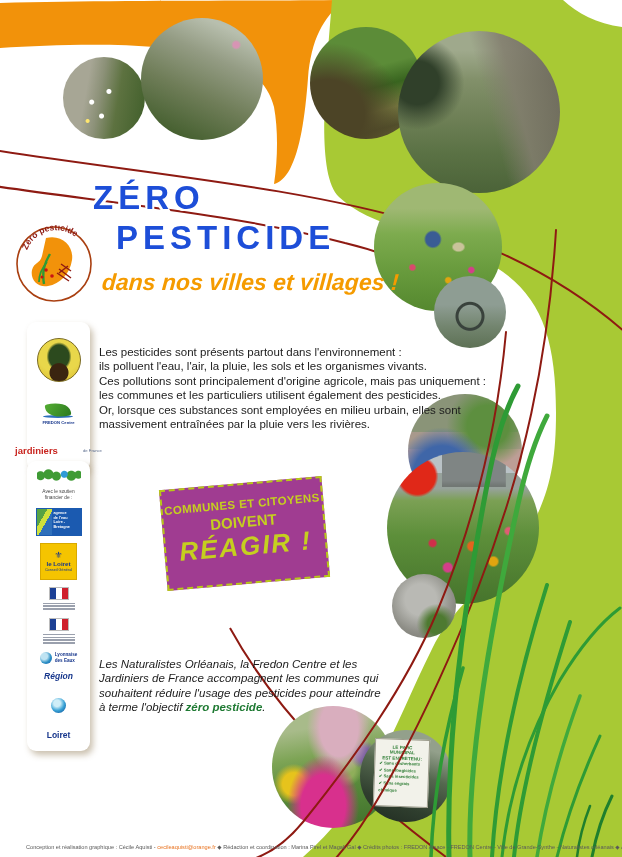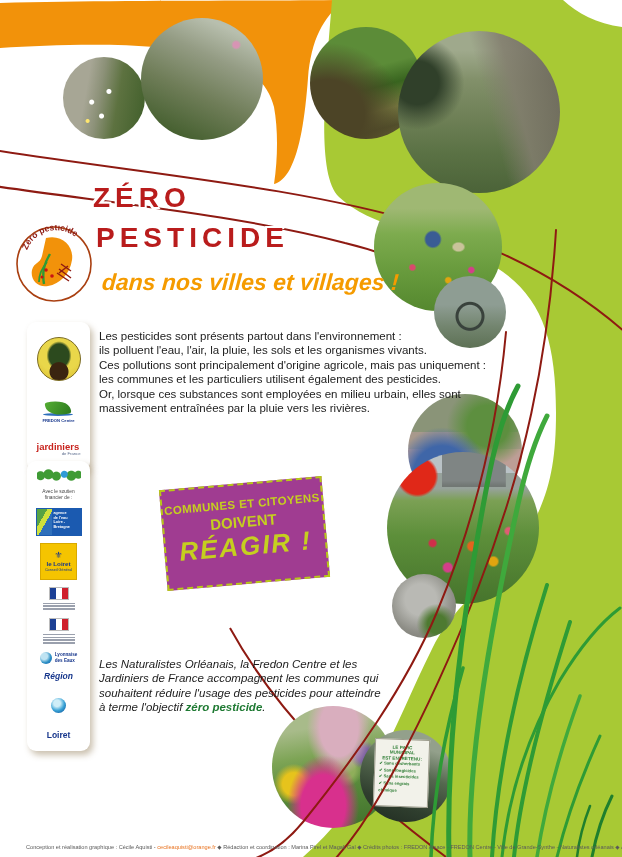--- a/index.html
+++ b/index.html
@@ -61,24 +61,24 @@
       linear-gradient(170deg,#a8bb8a 0 20%,#7da455 40%,#57893a 65%,#3e6f2b 100%);}
   .c11{left:360px;top:730px;width:92px;height:92px;background:
       linear-gradient(200deg,#93a08b 0 22%,#55684f 45%,#2f3e2e 75%,#1f2a20 100%);}
   .signboard{position:absolute;left:15%;top:10%;width:60%;height:74%;background:#f2f2ea;
       border:1px solid #9a9a8a;transform:rotate(2deg);box-sizing:border-box;padding:5px 4px;}
   .sign-title{font-size:4.6px;line-height:5.4px;font-weight:bold;color:#2e7d35;text-align:center;white-space:pre-line;}
   .sign-item{font-size:4.2px;line-height:6.6px;color:#2e7d35;font-weight:bold;}
   .sign-item::before{content:"✔ ";}
 
   
-  .title{position:absolute;left:93px;top:178px;z-index:4;color:#b91c1c;font-weight:800;
-      font-size:28px;line-height:40px;letter-spacing:5px;
+  .title{position:absolute;left:93px;top:178px;z-index:4;color:#1d4ed8;font-weight:800;
+      font-size:33px;line-height:40px;letter-spacing:5px;
       text-shadow:-2px -2px 0 #fff,2px -2px 0 #fff,-2px 2px 0 #fff,2px 2px 0 #fff,0 2px 0 #fff,0 -2px 0 #fff;}
-  .title .l2{display:block;margin-left:3px;}
+  .title .l2{display:block;margin-left:23px;}
   .subtitle{position:absolute;left:102px;top:269px;z-index:4;color:#f59b00;font-size:23px;
       font-weight:bold;font-style:italic;transform:skewX(-4deg);}
 
   
   .logo{position:absolute;left:15px;top:225px;z-index:4;}
 
   
   .sidebox{position:absolute;left:27px;width:63px;background:#fff;border-radius:9px;z-index:4;
       box-shadow:3px 4px 6px rgba(140,118,78,.45);display:flex;flex-direction:column;align-items:center;}
   .box1{top:322px;height:137px;justify-content:space-around;padding:6px 0;}
@@ -118,21 +118,21 @@
       background:radial-gradient(circle at 35% 35%,#bfe3f2 0 30%,#2b8fc4 60%,#1b5ab0 100%);}
   .lyon-text{font-size:4.6px;font-weight:bold;color:#16368c;white-space:pre-line;line-height:5.4px;}
   .region{display:flex;flex-direction:column;align-items:center;gap:17px;}
   .region-word{font-size:8.5px;font-weight:bold;font-style:italic;color:#16368c;}
   .globe{width:15px;height:15px;border-radius:50%;
       background:radial-gradient(circle at 40% 35%,#cfeef8 0 25%,#3aa3d6 55%,#1b6fb0 78%,#35963f 100%);}
 
   
   .para{position:absolute;left:99px;z-index:4;color:#1c1c1c;font-size:11.5px;line-height:14.6px;
       white-space:pre-line;width:420px;}
-  .p1{top:317px;}
+  .p1{top:333px;}
   .p2{top:645px;width:310px;font-style:italic;}
   .hl{color:#1f7a33;font-weight:bold;}
 
   
   .callout{position:absolute;left:163px;top:483px;width:163px;height:101px;background:#a03c91;
       border:2.5px dashed #b8c818;transform:rotate(-5deg);z-index:4;text-align:center;
       color:#c5cf1f;box-sizing:border-box;padding-top:13px;}
   .co1{font-size:11.5px;font-weight:800;letter-spacing:.4px;}
   .co2{font-size:15px;font-weight:800;margin-top:3px;}
   .co3{font-size:26px;font-weight:800;font-style:italic;letter-spacing:2px;margin-top:1px;}
@@ -215,21 +215,21 @@
   </div>
   <div class="subtitle">dans nos villes et villages !</div>
 
   <div class="sidebox box1">
     <div class="nat-logo"></div>
     <div style="display:flex;flex-direction:column;align-items:center;">
       <div class="leaf"></div>
       <div class="bluecurve"></div>
       <div class="tiny-blue">FREDON Centre</div>
     </div>
-    <div style="display:flex;flex-direction:column;">
+    <div style="display:flex;align-items:center;">
       <div class="jard">jardiniers</div>
       <div class="jard-sub">de France</div>
     </div>
   </div>
 
   <div class="sidebox box2">
     <div class="greenlogo"></div>
     <div class="support">Avec le soutien
 financier de :</div>
     <div class="agence">

